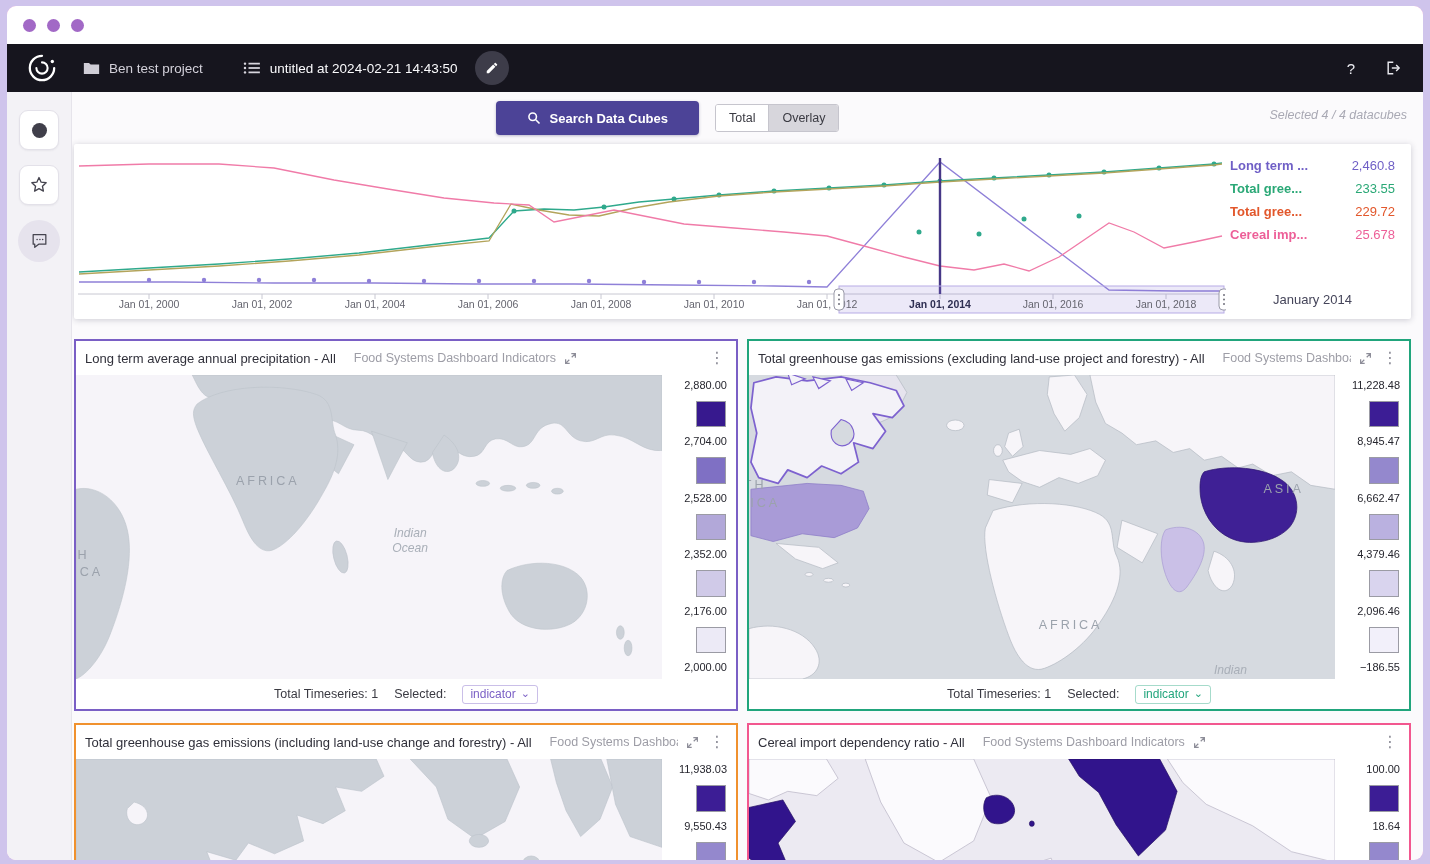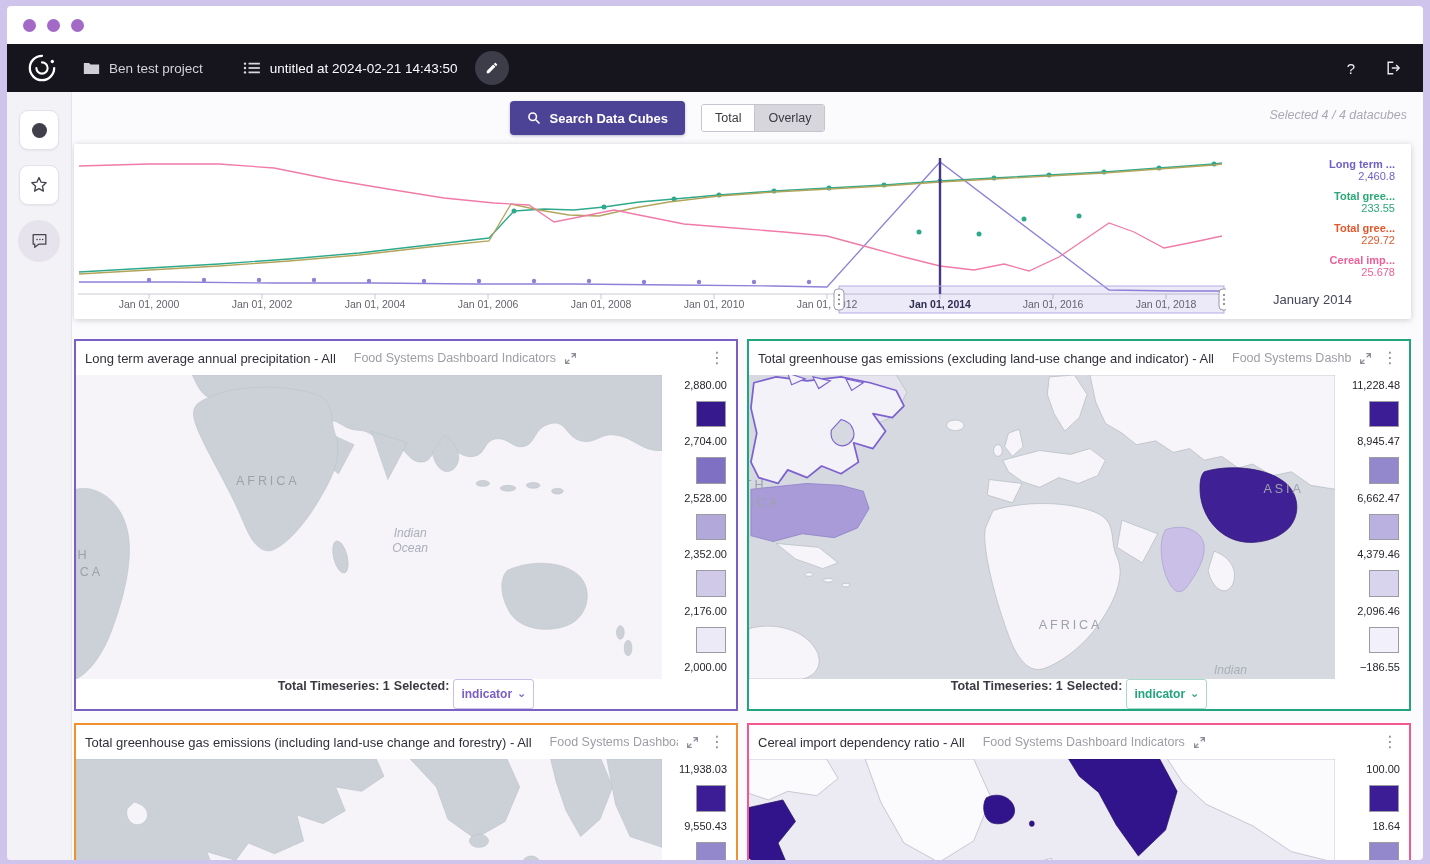--- a/index.html
+++ b/index.html
@@ -3,21 +3,21 @@
 <meta charset="utf-8">
 <style>
   html,body{margin:0;padding:0;}
   body{
     width:1430px;height:864px;overflow:hidden;
     background:#cfc4ec;
     font-family:"Liberation Sans","DejaVu Sans",sans-serif;
     -webkit-font-smoothing:antialiased;
   }
   .frame{position:absolute;inset:0;padding:6px 7px 4px 7px;box-sizing:border-box;}
-  .window{width:100%;height:100%;background:#f9a8d4;border-radius:4px;overflow:hidden;display:flex;flex-direction:column;}
+  .window{width:100%;height:100%;background:#f9a8d4;border-radius:9px;overflow:hidden;display:flex;flex-direction:column;}
 
   
   .titlebar{height:38px;flex:0 0 38px;background:#fff;display:flex;align-items:center;padding-left:16px;gap:11px;}
   .win-dot{width:13px;height:13px;border-radius:50%;background:#a269c6;}
 
   
   .appbar{height:48px;flex:0 0 48px;background:#16151e;display:flex;align-items:center;padding:0 20px;color:#fff;}
   .logo{margin-right:26px;display:flex;align-items:center;}
   .proj{display:flex;align-items:center;gap:9px;margin-right:40px;}
   .proj-label{font-size:13.5px;color:#d3d1da;}
@@ -33,56 +33,56 @@
   .sidebar{width:64px;flex:0 0 64px;background:#f3f2f6;border-right:1px solid #e6e4eb;padding-top:18px;display:flex;flex-direction:column;align-items:center;gap:15px;}
   .side-btn{width:38px;height:38px;border-radius:9px;background:#fff;border:1px solid #e3e1e9;display:flex;align-items:center;justify-content:center;cursor:pointer;box-shadow:0 1px 2px rgba(30,30,50,.06);}
   .side-btn.round{width:42px;height:42px;border-radius:50%;background:#e6e3ed;border:none;box-shadow:none;}
   .dot-icon{width:15px;height:15px;border-radius:50%;background:#403f4a;}
 
   .main{flex:1;display:flex;flex-direction:column;overflow:hidden;min-width:0;}
 
   
   .toolbar{height:52px;flex:0 0 52px;position:relative;display:flex;align-items:center;justify-content:center;}
   .tool-group{display:flex;align-items:center;gap:16px;transform:translateX(-80px);}
-  .search-btn{background:#4c4397;color:#fff;border-radius:4px;height:34px;padding:0 17px;display:flex;align-items:center;gap:9px;font-size:13px;font-weight:bold;cursor:pointer;box-shadow:0 1px 3px rgba(40,30,90,.3);}
+  .search-btn{background:#4c4397;color:#fff;border-radius:4px;height:34px;padding:0 31px;display:flex;align-items:center;gap:9px;font-size:13px;font-weight:bold;cursor:pointer;box-shadow:0 1px 3px rgba(40,30,90,.3);}
   .toggle{display:flex;border:1px solid #c6c5cd;border-radius:3px;overflow:hidden;background:#fff;}
   .toggle-btn{padding:6px 13px;font-size:12.5px;color:#3a3a42;cursor:pointer;background:#fff;}
   .toggle-btn.active{background:#d7d6dc;border-left:1px solid #c6c5cd;}
   .sel-status{position:absolute;right:16px;top:16px;font-style:italic;font-size:12.5px;color:#a9a9b4;}
 
   
   .timeline-card{flex:0 0 175px;height:175px;margin:0 12px 0 2px;background:#fff;border-radius:2px;box-shadow:0 1px 6px rgba(40,40,70,.22);display:flex;overflow:hidden;}
   #tl-svg{flex:1;height:100%;min-width:0;}
   .axis{stroke:#c8c8d2;stroke-width:1;fill:none;}
   .tick{fill:#64646e;font-size:10.5px;text-anchor:middle;}
   .tick.active{fill:#2e2e52;font-weight:bold;}
   .brush-rect{fill:#8a76d6;fill-opacity:.16;stroke:#b7abe6;stroke-width:1;}
   .handle{fill:#fff;stroke:#9a9aa8;stroke-width:1;}
   .handle-dot{fill:#71717c;}
   .tl-legend{width:185px;flex:0 0 185px;display:flex;flex-direction:column;padding:14px 16px 12px 4px;box-sizing:border-box;}
-  .tl-row{display:flex;justify-content:space-between;align-items:flex-end;margin-bottom:8px;font-size:11px;flex-direction:column;}
+  .tl-row{display:flex;justify-content:space-between;align-items:center;margin-bottom:8px;font-size:13px;}
   .tl-label{font-weight:bold;white-space:nowrap;}
   .tl-value{white-space:nowrap;}
   .tl-period{margin-top:auto;text-align:center;font-size:13px;color:#45455a;}
 
   
   .panels{flex:1;margin:20px 12px 0 2px;display:grid;grid-template-columns:1fr 1fr;column-gap:9px;row-gap:12px;grid-auto-rows:372px;overflow:hidden;}
   .panel{border:2px solid var(--accent,#888);background:#fff;display:flex;flex-direction:column;overflow:hidden;box-sizing:border-box;}
   .panel-header{height:34px;flex:0 0 34px;display:flex;align-items:center;padding:0 9px;gap:8px;min-width:0;}
   .panel-title{font-size:13px;color:#30303a;white-space:nowrap;flex-shrink:0;}
   .panel-source{font-size:12.5px;color:#9d9da6;white-space:nowrap;overflow:hidden;text-overflow:clip;min-width:0;flex-shrink:1;padding-left:10px;}
   .expand-btn{display:flex;align-items:center;cursor:pointer;flex-shrink:0;}
   .kebab{margin-left:auto;color:#8d8d98;font-size:16px;line-height:1;cursor:pointer;flex-shrink:0;padding:0 2px;}
   .panel-body{flex:1;display:flex;min-height:0;overflow:hidden;}
   .map{flex:1;min-width:0;position:relative;}
   .map-svg{width:100%;height:100%;display:block;}
   .map-legend{width:74px;flex:0 0 74px;display:flex;flex-direction:column;align-items:flex-end;padding:0 9px 0 2px;box-sizing:border-box;background:#fff;}
   .ml-value{font-size:11px;color:#26262e;margin:4px 0;line-height:1.25;white-space:nowrap;}
   .ml-swatch{width:30px;height:27px;border:1px solid #9b9ba4;margin:4px 1px;box-sizing:border-box;}
-  .panel-footer{height:30px;flex:0 0 30px;display:flex;justify-content:center;gap:4px;font-size:12.5px;color:#3a3a42;font-weight:bold;}
+  .panel-footer{height:30px;flex:0 0 30px;display:flex;align-items:center;justify-content:center;gap:16px;font-size:12.5px;color:#3a3a42;}
   .chip{display:inline-flex;align-items:center;gap:5px;border:1px solid #ccc;border-radius:3px;padding:1px 7px 2px;font-size:12px;color:var(--accent);cursor:pointer;}
   .caret{font-size:11px;line-height:1;}
 
   
   .ml-big{fill:#9ba2ac;font-size:13px;letter-spacing:3px;text-anchor:middle;}
   .ml-end{text-anchor:end;}
   .ml-it{fill:#a9afb8;font-size:12.5px;font-style:italic;text-anchor:middle;}
 </style>
 </head>
 <body>
@@ -322,21 +322,21 @@
             <span>Selected:</span>
             <span class="chip" style="border-color: rgba(122, 95, 197, 0.4);">
               <span>indicator</span>
               <span class="caret">⌄</span>
             </span>
           </footer>
         </section>
 
         <section class="panel" style="--accent: #21a57c;">
           <header class="panel-header">
-            <span class="panel-title">Total greenhouse gas emissions (excluding land-use change and indicator) - All</span>
+            <span class="panel-title">Total greenhouse gas emissions (excluding land-use project and forestry) - All</span>
             <span class="panel-source">Food Systems Dashboar...</span>
             <span class="expand-btn">
               <svg width="13" height="13" viewBox="0 0 16 16">
                 <path d="M9 2h5v5M14 2L9.5 6.5M7 14H2V9M2 14l4.5-4.5" fill="none" stroke="#8d8d98" stroke-width="1.5"></path>
               </svg>
             </span>
             <span class="kebab">⋮</span>
           </header>
           <div class="panel-body">
             <div class="map">

